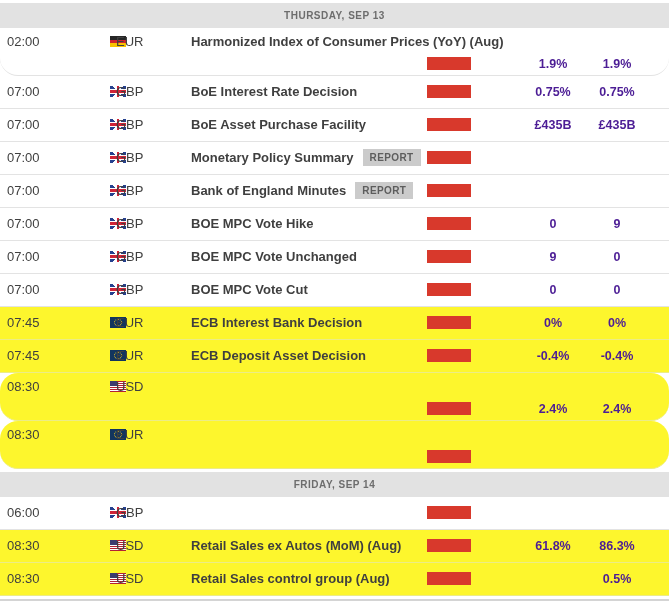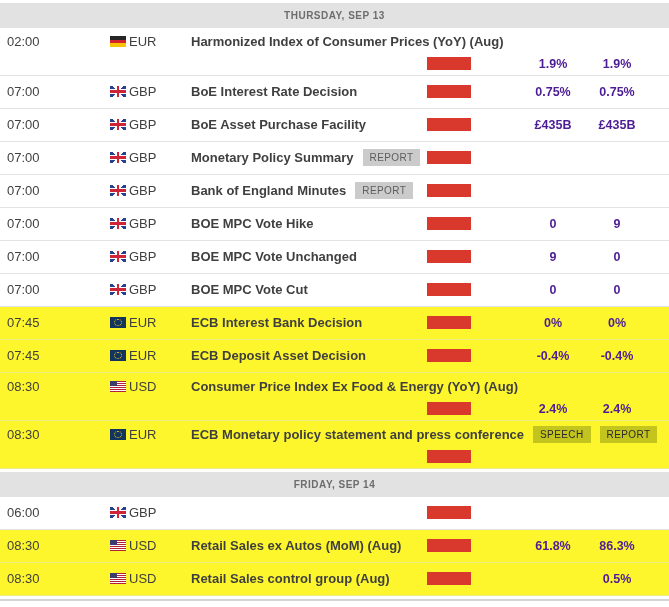--- a/index.html
+++ b/index.html
@@ -9,34 +9,34 @@
     --hl:#fdf62d; --bar:#d8392c; --header-bg:#e2e2e2; --header-fg:#6d6d6d;
     --badge-bg:#cbcbcb; --badge-hl-bg:#c4c41f; --row-fg:#3f3f3f;
   }
   .day-header {
     height:25px; line-height:25px; margin-top:3px;
     background:var(--header-bg); color:var(--header-fg);
     font-size:10px; font-weight:bold; text-align:center; letter-spacing:.5px;
   }
   .row { position:relative; height:33px; box-sizing:border-box;
          border-bottom:1px solid #e3e3e3; background:#fff; }
-  .row.tall { height:48px; }
+  .row.tall { height:48px;border-radius:18px; }
   .row.hl { background:var(--hl); border-bottom-color:#ecec86; }
   .line { position:absolute; left:0; right:0; height:22px; }
   .row:not(.tall) .line { top:50%; margin-top:-11px; }
   .row.tall .l1 { top:3px; }
   .row.tall .l2 { top:25px; }
   .line > * { position:absolute; top:0; }
   .time, .cur { line-height:22px; font-size:13px; color:var(--row-fg); }
   .time { left:7px; }
-  .cur  { left:129px;text-align:right; }
+  .cur  { left:116px;text-align:right; }
   .event { left:163px; line-height:22px; white-space:nowrap;
            font-size:13px; font-weight:bold; color:var(--row-fg);margin-left:28px; }
   .badge { display:inline-block; margin-left:9px; padding:0 7px;
-           font-size:10px; font-weight:normal; letter-spacing:.4px;
+           font-size:10px; font-weight:bold; letter-spacing:.4px;
            color:#5d5d5d; background:var(--badge-bg); line-height:17px;
            vertical-align:1px; }
   .hl .badge { background:var(--badge-hl-bg); color:#2b2b2b; }
   .bar { left:427px; top:4px; width:44px; height:13px; background:var(--bar); }
   .val { line-height:22px; font-size:12.5px; font-weight:bold; color:#4c1d95;
          width:80px; text-align:center; }
   .v1 { left:513px; }
   .v2 { left:577px; }
   
   .flag { left:110px; top:5px; width:16px; height:11px; display:inline-block; }
@@ -172,34 +172,32 @@
           <div class="bar"></div>
           <span class="val v1">-0.4%</span>
           <span class="val v2">-0.4%</span>
         </div>
       </div>
       <div class="row tall hl">
         <div class="line l1">
           <span class="time">08:30</span>
           <span class="flag flag-us"></span>
           <span class="cur">USD</span>
-          <span class="event"><span class="ename">Consumer Price Index Ex Food &amp; Energy (YoY) (Aug)</span></span>
         </div>
         <div class="line l2">
           <div class="bar"></div>
           <span class="val v1">2.4%</span>
           <span class="val v2">2.4%</span>
         </div>
       </div>
       <div class="row tall hl">
         <div class="line l1">
           <span class="time">08:30</span>
           <span class="flag flag-eu"></span>
           <span class="cur">EUR</span>
-          <span class="event"><span class="ename">ECB Monetary policy statement and press conference</span><span class="badge">SPEECH</span><span class="badge">REPORT</span></span>
         </div>
         <div class="line l2">
           <div class="bar"></div>
         </div>
       </div>
       <div class="day-header">FRIDAY, SEP 14</div>
       <div class="row">
         <div class="line l1">
           <span class="time">06:00</span>
           <span class="flag flag-gb"></span>

